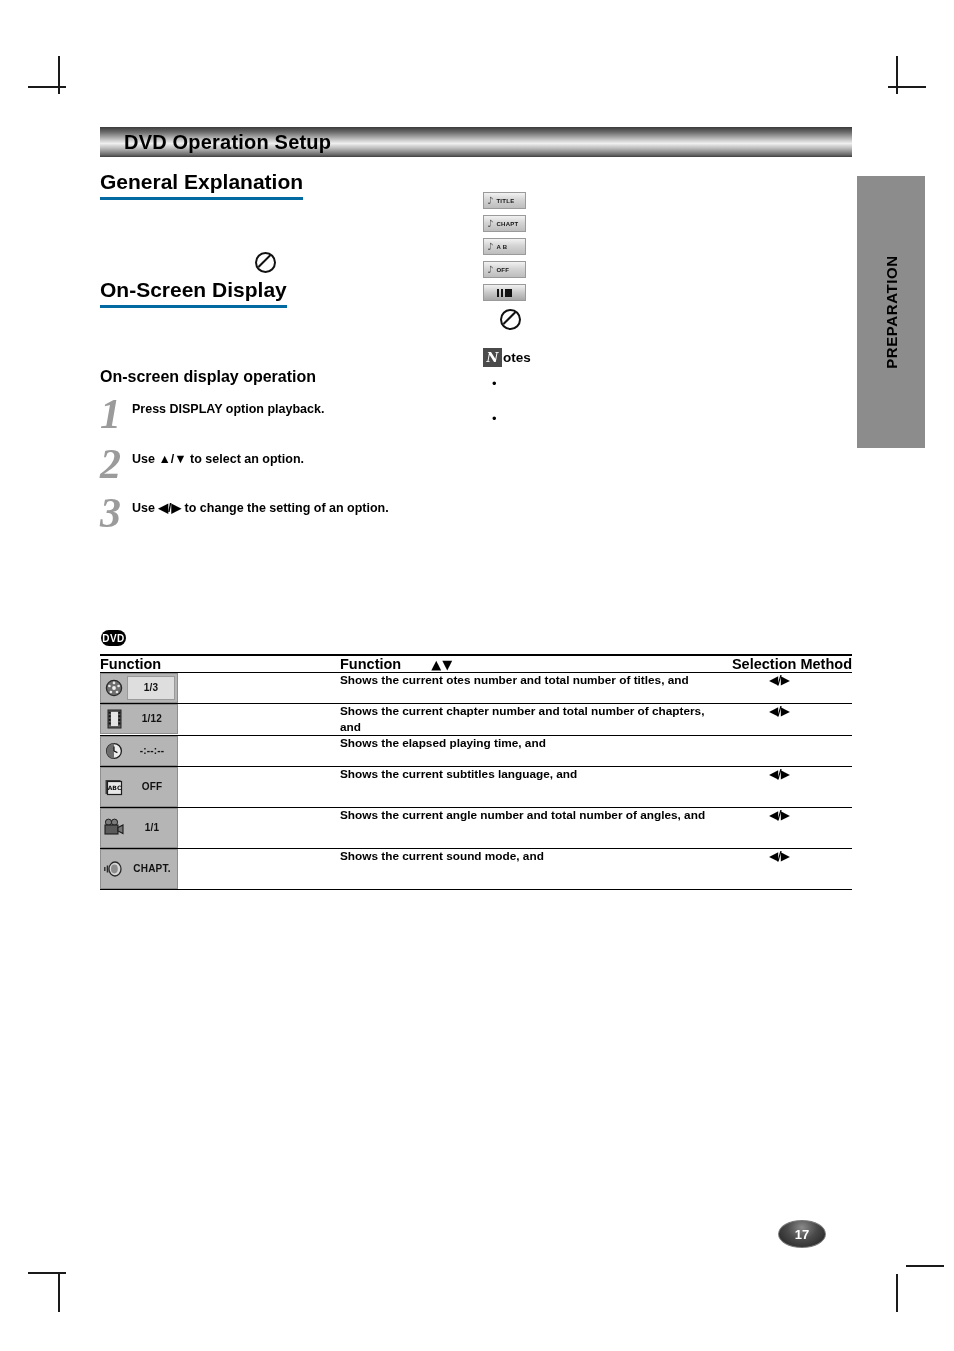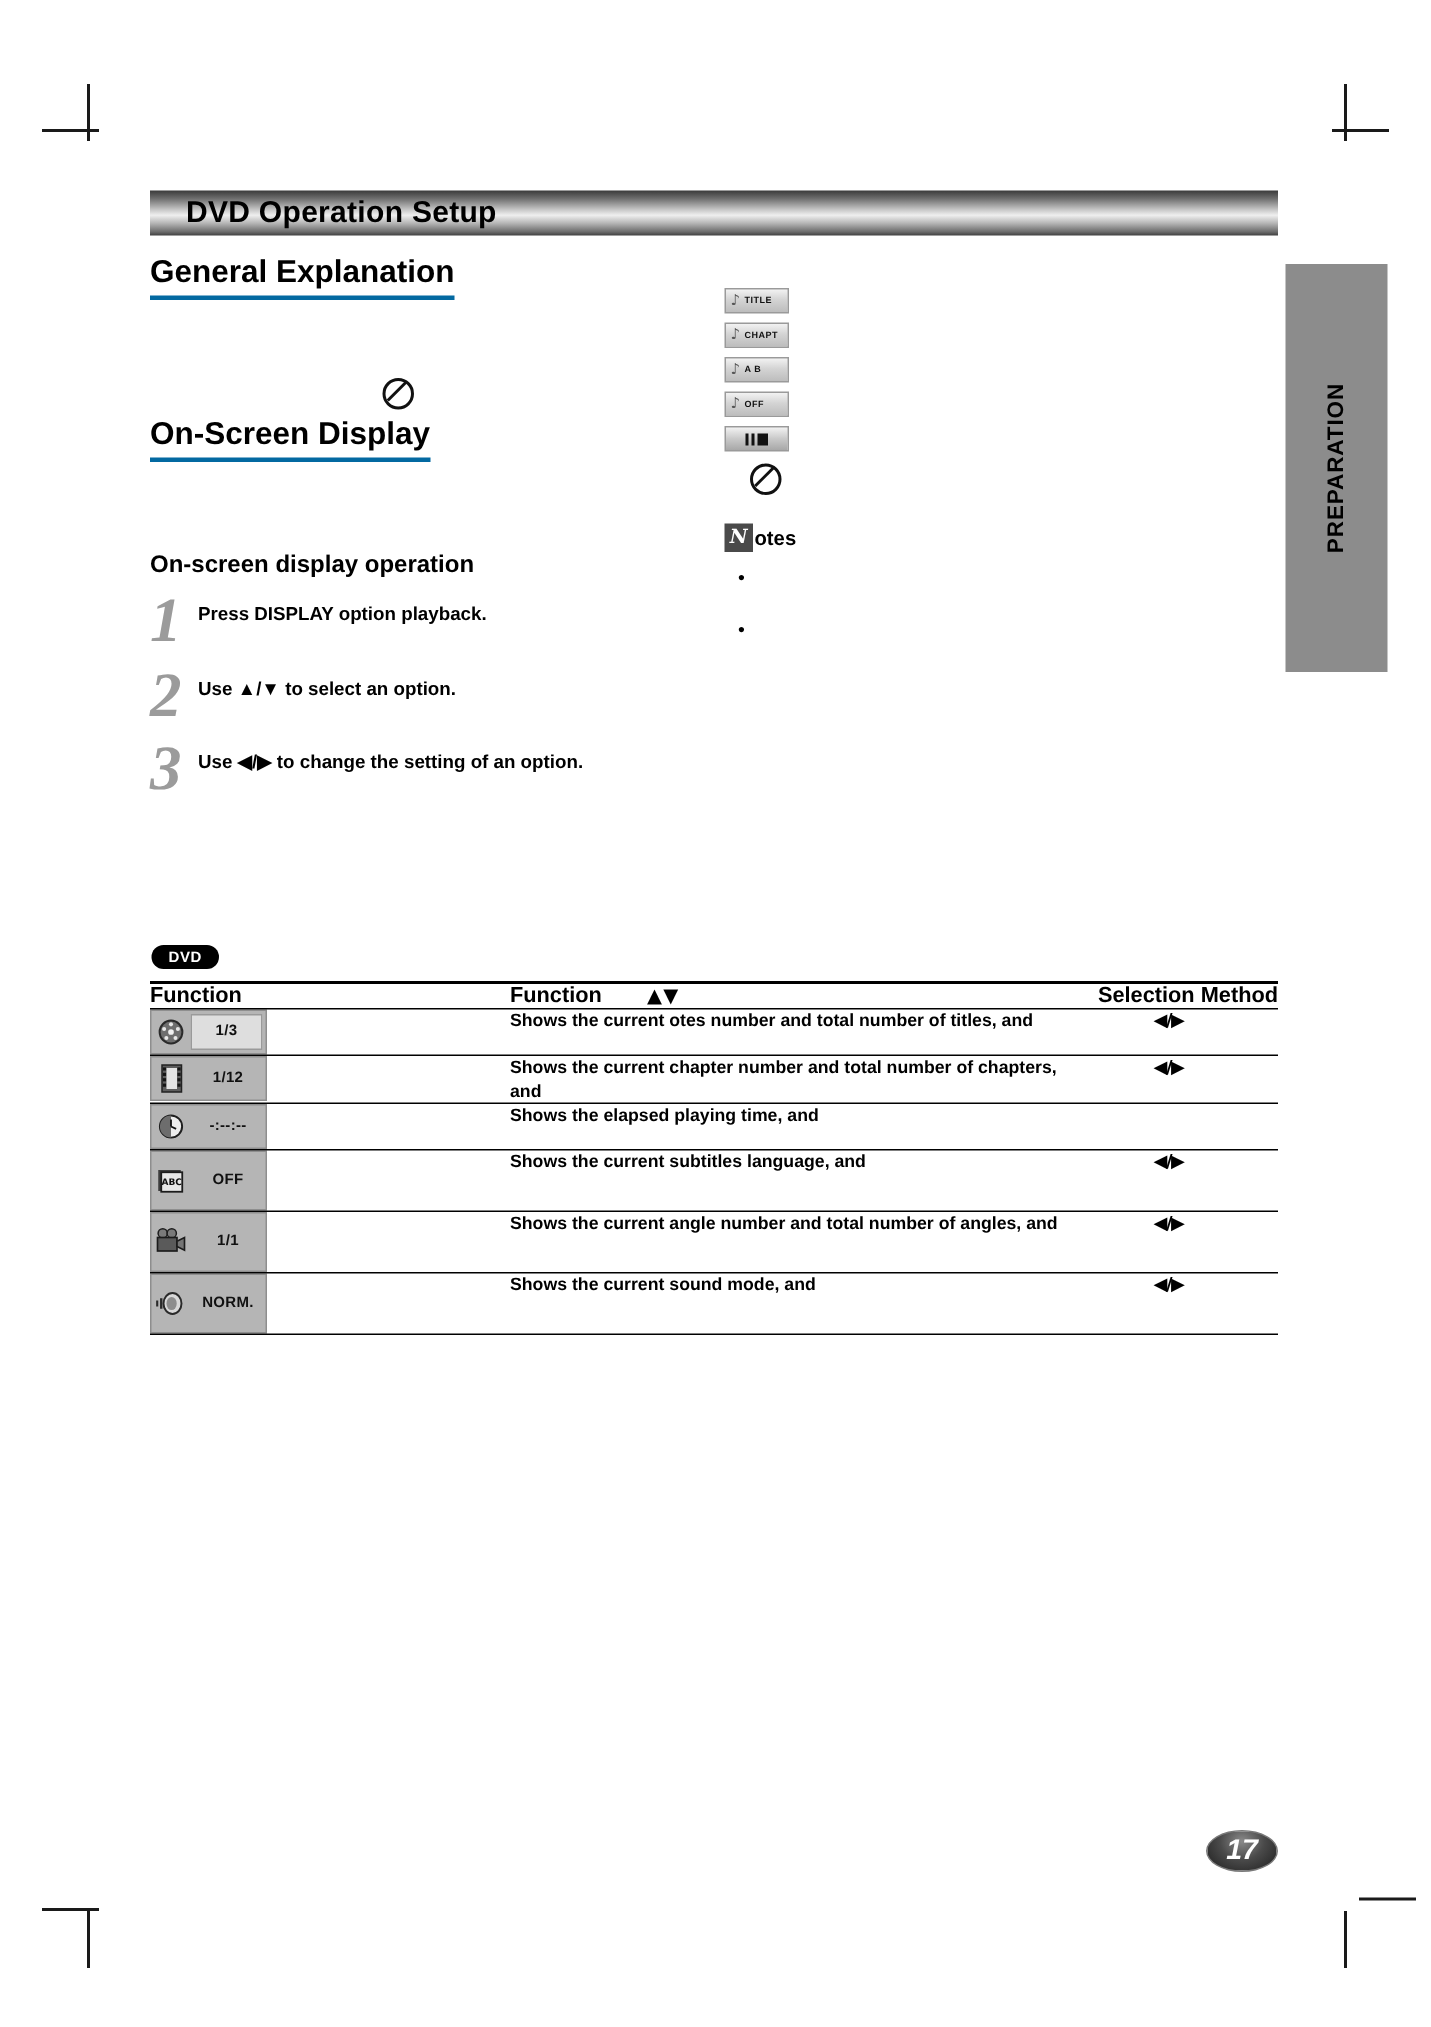--- a/index.html
+++ b/index.html
@@ -83,21 +83,21 @@
     position:absolute;left:857px;top:176px;width:68px;height:272px;background:#8c8c8c;
   }
   #sidetab span{
     position:absolute;left:50%;top:50%;
     transform:translate(-50%,-50%) rotate(-90deg);white-space:nowrap;
     font-size:15px;font-weight:bold;letter-spacing:.6px;color:#000;
   }
 
   
   #dvdbadge{
-    position:absolute;left:101px;top:630px;width:45px;height:16px;border-radius:9px;
+    position:absolute;left:101px;top:630px;width:25px;height:16px;border-radius:9px;
     background:#000;color:#fff;font-size:10px;font-weight:bold;
     display:flex;align-items:center;justify-content:center;letter-spacing:.4px;
   }
 
   
   #tbl{position:absolute;left:100px;top:654px;width:752px;border-collapse:collapse;}
   #tbl td,#tbl th{padding:0;vertical-align:top;}
   .hrow th{
     border-top:2.5px solid #000;border-bottom:1.6px solid #000;
     font-size:14.5px;font-weight:bold;text-align:left;padding:5px 0 6px 0;
@@ -130,25 +130,25 @@
   }
   .chip.inset .val{
     background:#dedede;border:1px solid #9a9a9a;margin:2px 2px 2px 0;padding:5px 0;
   }
   .chip.tall{min-height:44px;}
   .chip.tall2{min-height:40px;}
   svg{display:block;}
 
   
   #pagenum{
-    position:absolute;left:804px;top:1220px;width:46px;height:26px;border-radius:50%/50%;
+    position:absolute;left:778px;top:1220px;width:46px;height:26px;border-radius:50%/50%;
     background:radial-gradient(ellipse at 50% 25%,#8a8a8a 0%,#4a4a4a 45%,#1d1d1d 100%);
     border:1.5px solid #7a7a7a;
-    color:#fff;font-size:19px;font-weight:bold;
-    display:flex;align-items:center;justify-content:center;font-style:italic;
+    color:#fff;font-size:13px;font-weight:bold;
+    display:flex;align-items:center;justify-content:center;
   }
 </style>
 </head>
 <body>
 
 <div class="crop h" style="left:28px;top:86px;"></div>
 <div class="crop v" style="left:58px;top:56px;"></div>
 <div class="crop h" style="left:888px;top:86px;"></div>
 <div class="crop v" style="left:896px;top:56px;"></div>
 <div class="crop h" style="left:28px;top:1272px;"></div>
@@ -345,21 +345,21 @@
     <td class="cell-opt">
       <div class="chip tall2">
         <span class="ic">
           <svg width="22" height="20" viewBox="0 0 22 20">
             <ellipse cx="12" cy="10" rx="6" ry="7" fill="#d8d8d8" stroke="#2a2a2a" stroke-width="1.3"></ellipse>
             <ellipse cx="11.4" cy="10" rx="3.4" ry="4.4" fill="#8d8d8d"></ellipse>
             <path d="M4.5 6.5 L4.5 13.5" stroke="#2a2a2a" stroke-width="1.6"></path>
             <path d="M1.8 8 L1.8 12" stroke="#2a2a2a" stroke-width="1.4"></path>
           </svg>
         </span>
-        <span class="val">NORM.</span>
+        <span class="val">CHAPT.</span>
       </div>
     </td>
     <td class="cell-fn">Shows the current sound mode, and</td>
     <td class="cell-sel">◀/▶</td>
   </tr>
 </tbody>
   </table>
 
 <div id="pagenum">17</div>
 

